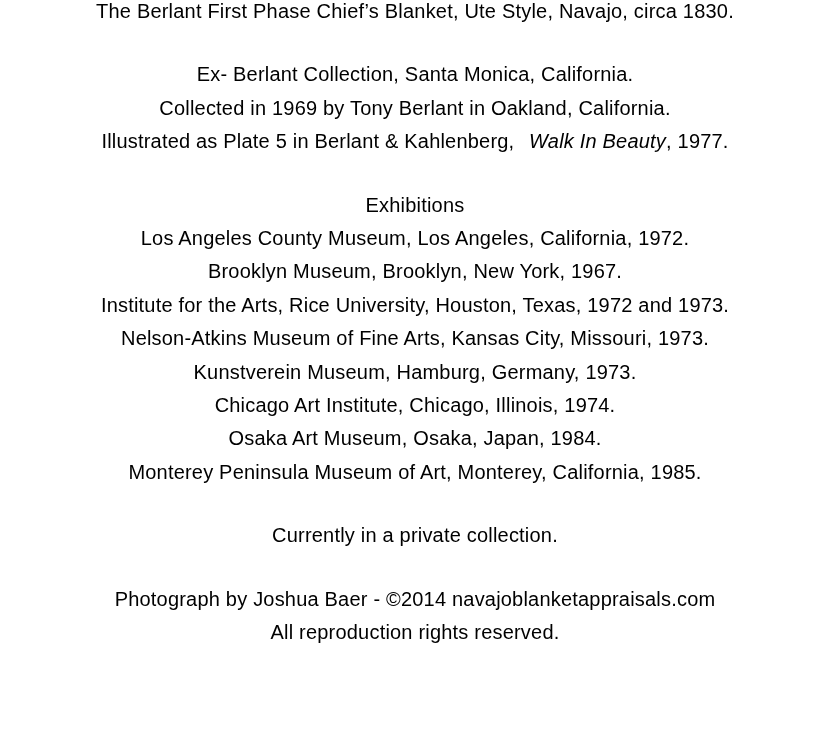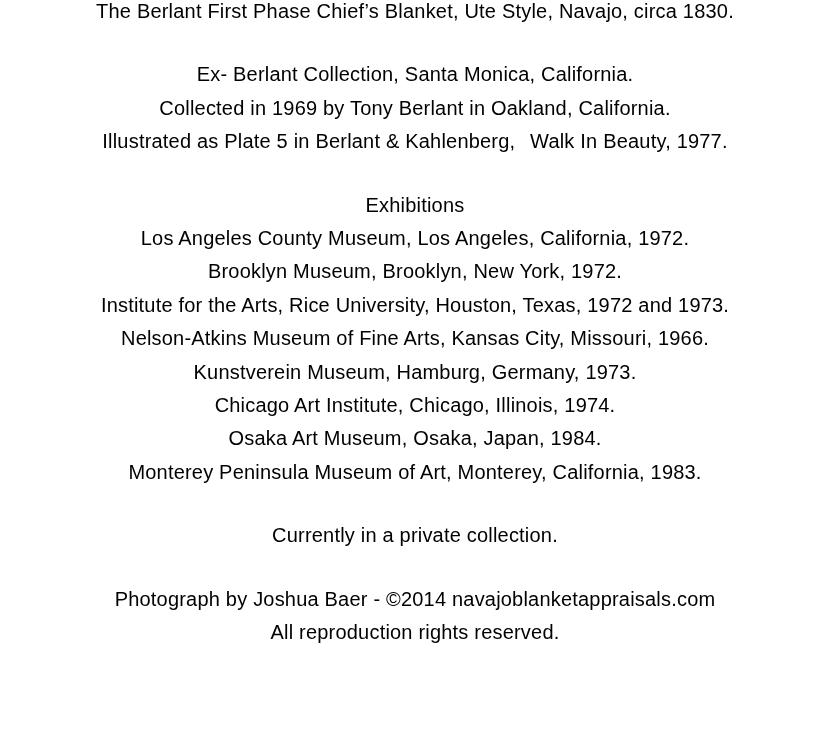--- a/index.html
+++ b/index.html
@@ -27,20 +27,21 @@
     line-height: 33.4px;
   }
   .para:last-child {
     margin-bottom: 0;
   }
   .line {
     line-height: 33.4px;
     white-space: nowrap;
   }
   .italic {
+    font-style: italic;
     margin-left: 9px;
   }
 </style>
 </head>
 <body>
 
 <div class="page">
 
   <p class="para">
     <span class="line">The Berlant First Phase Chief’s Blanket, Ute Style, Navajo, circa 1830.</span>
@@ -49,27 +50,27 @@
 
   <p class="para">
     <span class="line" style="display:block">Ex- Berlant Collection, Santa Monica, California.</span>
     <span class="line" style="display:block">Collected in 1969 by Tony Berlant in Oakland, California.</span>
     <span class="line" style="display:block"><span>Illustrated as Plate 5 in Berlant &amp; Kahlenberg, </span><span class="italic">Walk In Beauty</span><span>, 1977.</span></span>
   </p>
 
   <p class="para">
     <span class="line" style="display:block">Exhibitions</span>
     <span class="line" style="display:block">Los Angeles County Museum, Los Angeles, California, 1972.</span>
-    <span class="line" style="display:block">Brooklyn Museum, Brooklyn, New York, 1972.</span>
+    <span class="line" style="display:block">Brooklyn Museum, Brooklyn, New York, 1967.</span>
     <span class="line" style="display:block">Institute for the Arts, Rice University, Houston, Texas, 1972 and 1973.</span>
-    <span class="line" style="display:block">Nelson-Atkins Museum of Fine Arts, Kansas City, Missouri, 1966.</span>
+    <span class="line" style="display:block">Nelson-Atkins Museum of Fine Arts, Kansas City, Missouri, 1973.</span>
     <span class="line" style="display:block">Kunstverein Museum, Hamburg, Germany, 1973.</span>
     <span class="line" style="display:block">Chicago Art Institute, Chicago, Illinois, 1974.</span>
     <span class="line" style="display:block">Osaka Art Museum, Osaka, Japan, 1984.</span>
-    <span class="line" style="display:block">Monterey Peninsula Museum of Art, Monterey, California, 1983.</span>
+    <span class="line" style="display:block">Monterey Peninsula Museum of Art, Monterey, California, 1985.</span>
   </p>
 
   <p class="para">
     <span class="line">Currently in a private collection.</span>
   </p>
 
   <p class="para">
     <span class="line" style="display:block">Photograph by Joshua Baer - ©2014 navajoblanketappraisals.com</span>
     <span class="line" style="display:block">All reproduction rights reserved.</span>
   </p>

